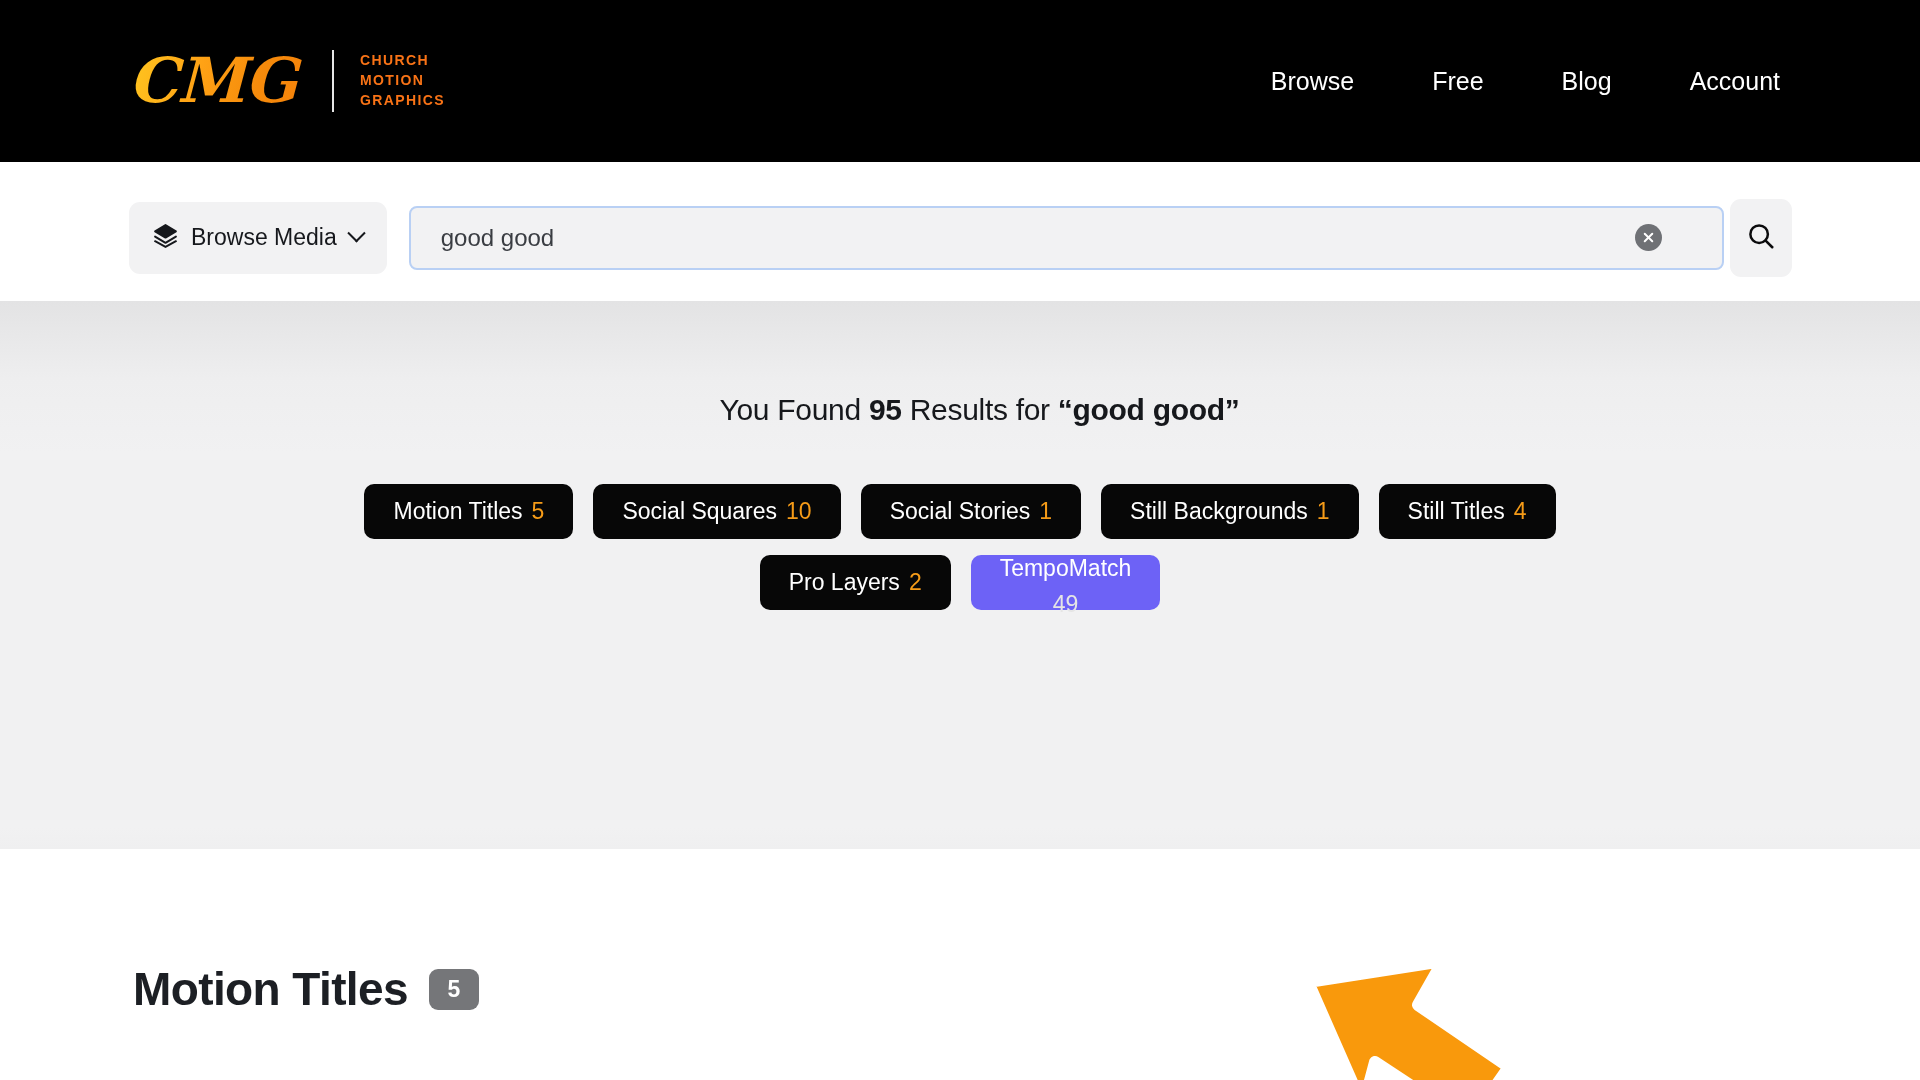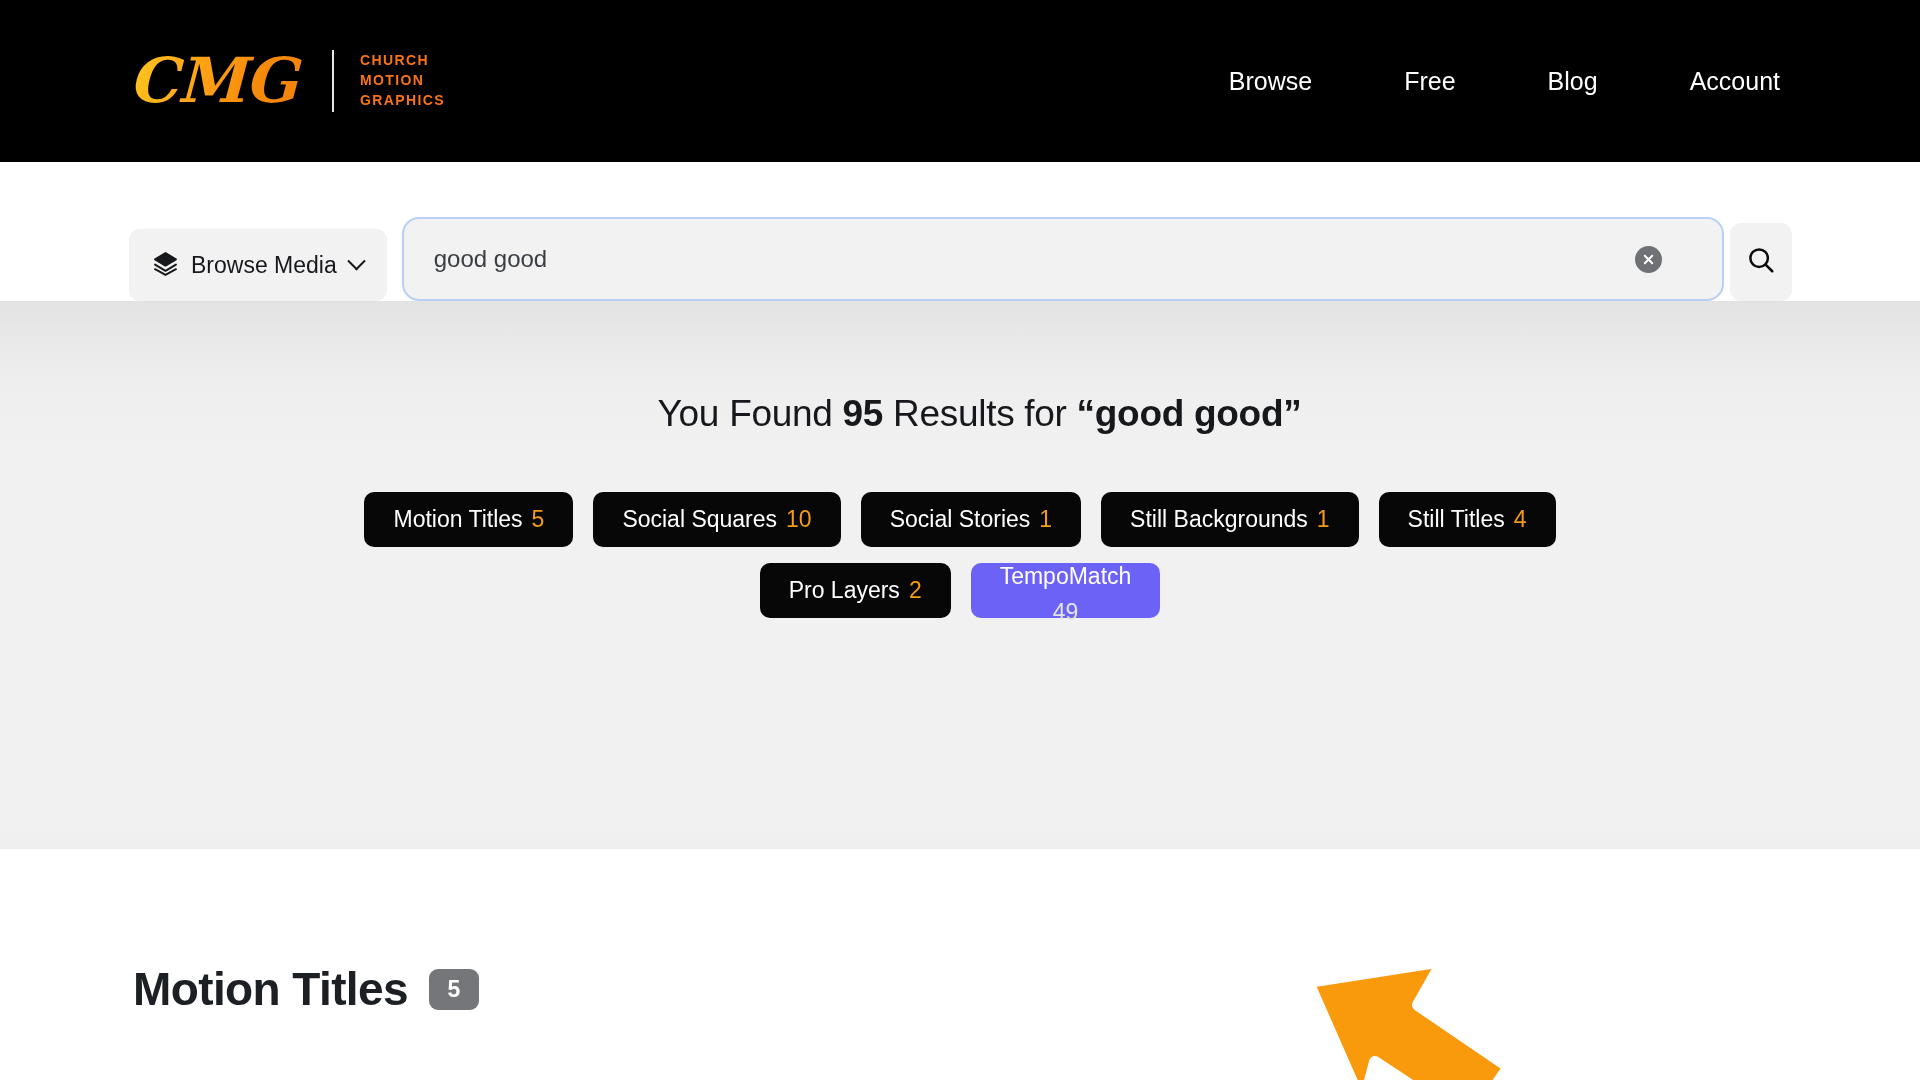--- a/index.html
+++ b/index.html
@@ -54,39 +54,39 @@
     line-height: 1.42;
     text-transform: uppercase;
   }
   .nav {
     position: absolute;
     right: 140px;
     top: 50%;
     transform: translateY(-50%);
     display: flex;
     align-items: center;
-    gap: 16px;
+    gap: 2px;
   }
   .nav a {
     color: #ffffff;
     font-size: 25px;
     font-weight: 400;
     text-decoration: none;
     padding: 6px 0;
     margin-left: 76px;
     white-space: nowrap;
   }
   .nav a:first-child { margin-left: 0; }
 
   
   .searchbar {
     height: 139px;
     background: #ffffff;
     display: flex;
-    align-items: flex-end;
+    align-items: center;
     padding: 12px 128px 0 129px;
   }
   .browse-media {
     height: 72px;
     min-width: 252px;
     background: #f2f2f3;
     border-radius: 11px;
     display: flex;
     align-items: center;
     justify-content: center;
@@ -104,25 +104,25 @@
   .chevron {
     display: inline-block;
     width: 13px;
     height: 13px;
     border-right: 2.4px solid #16181c;
     border-bottom: 2.4px solid #16181c;
     transform: rotate(45deg) translate(-3px,-3px);
   }
   .search-field {
     flex: 1 1 auto;
-    height: 84px;
-    margin-left: 15px;
+    height: 64px;
+    margin-left: 22px;
     background: #f2f2f3;
     border: 2.5px solid #b9d0f4;
-    border-radius: 17px;
+    border-radius: 8px;
     display: flex;
     align-items: center;
     padding: 0 26px 0 30px;
     position: relative;
   }
   .search-field input {
     flex: 1 1 auto;
     border: none;
     outline: none;
     background: transparent;
@@ -158,21 +158,21 @@
 
   
   .results-band {
     height: 548px;
     background: linear-gradient(180deg, #e3e3e4 0%, #eeeeef 14%, #f1f1f2 28%, #f1f1f2 96%, #efeff0 100%);
     position: relative;
     padding-top: 92px;
   }
   .results-title {
     text-align: center;
-    font-size: 37px;
+    font-size: 30px;
     font-weight: 400;
     color: #16181c;
     letter-spacing: -0.3px;
     margin-left: 39px;
   }
   .results-title b { font-weight: 700; }
 
   .pill-rows {
     margin-top: 57px;
     display: flex;

